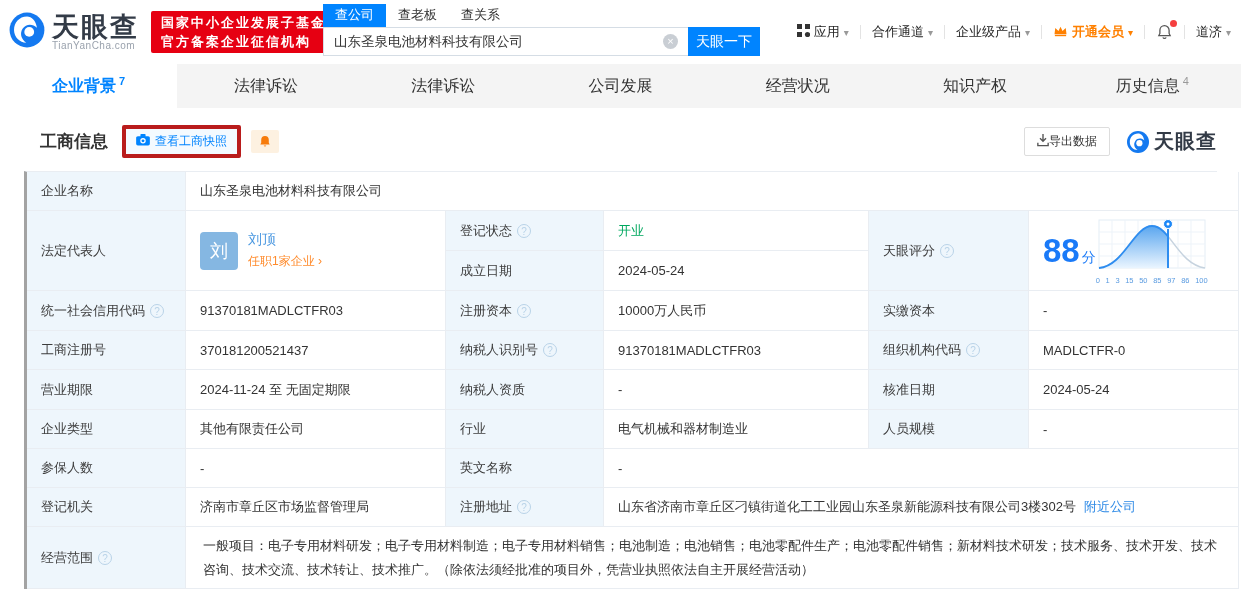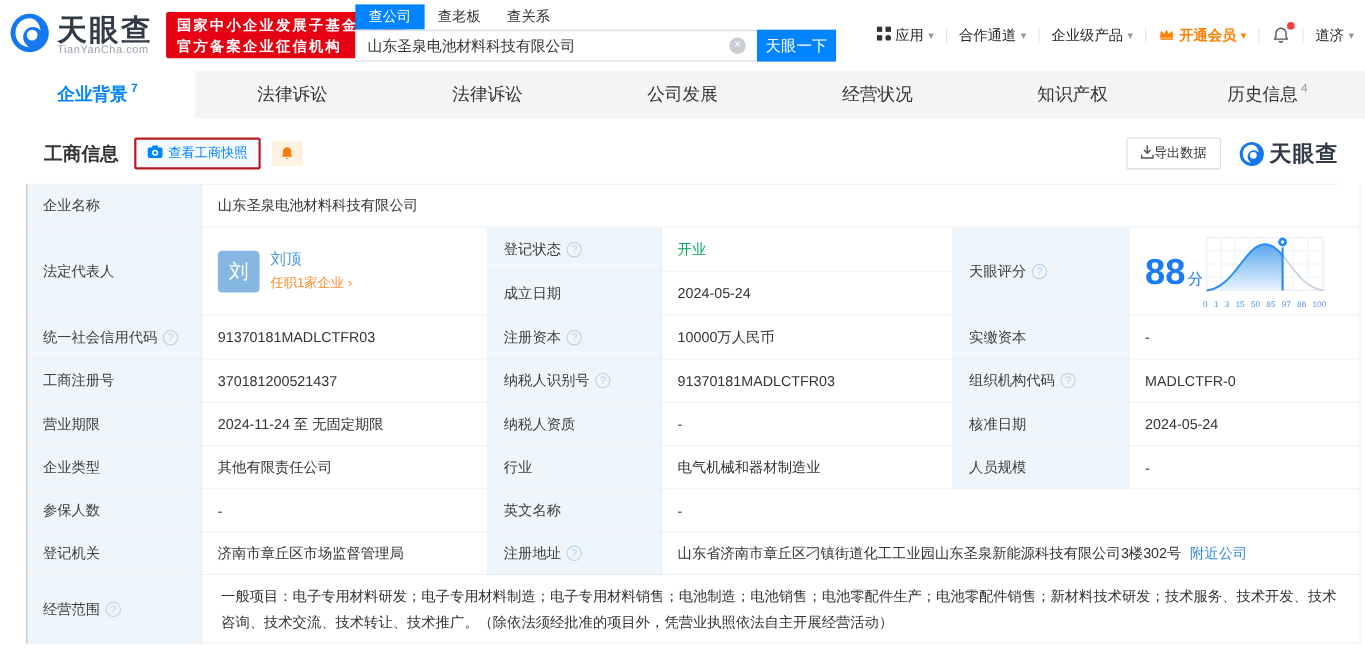--- a/index.html
+++ b/index.html
@@ -34,31 +34,31 @@
   .bellwrap { position:relative; cursor:pointer; display:flex; }
   .dot { position:absolute; top:-3px; right:-4px; width:7px; height:7px; border-radius:50%; background:#f53f3f; }
   .nav { height:44px; background:#f4f4f4; display:flex; }
   .ntab { flex:1; display:flex; align-items:center; justify-content:center; font-size:16px; color:#333;
     cursor:pointer; position:relative; }
   .ntab.on { background:#fff; color:#0084ff; font-weight:700; }
   .nsup { font-size:11px; margin:-10px 0 0 3px; color:#0084ff; }
   .nsup.gray { color:#999; font-weight:400; }
   .shead { display:flex; align-items:center; margin:17px 24px 13px; }
   .stitle { font-size:17px; font-weight:700; color:#333;margin-left:16px; }
-  .snapbtn { margin-left:14px; display:flex; align-items:center; gap:5px; border:2px solid #b91c1c;
+  .snapbtn { margin-left:14px; display:flex; align-items:center; gap:5px; border:4px solid #b91c1c;
     background:#f4faff; color:#0084ff; font-size:12px; padding:4px 10px; border-radius:2px; cursor:pointer; }
   .bellchip { margin-left:10px; background:#fdf1e1; border-radius:2px; padding:4px 7px; display:flex;
     align-items:center; cursor:pointer; }
   .exportbtn { margin-left:auto; display:flex; align-items:center; gap:0; border:1px solid #ddd;
     background:#fff; color:#333; font-size:12px; padding:5px 12px; border-radius:2px; cursor:pointer; }
   .minilogo { display:flex; align-items:center; margin-left:16px; }
   .minilogo-name { font-size:20px; font-weight:700; color:#333b47; margin-left:4px; letter-spacing:1px; }
   .t { margin:8px 24px; display:grid; grid-template-columns:159px 260px 158px 265px 160px 210px;
     grid-template-rows:39px 40px 40px 40px 39px 40px 39px 39px 39px 62px;
-    border-top:1px solid #e9edf2; border-left:1px solid #a3a3a3; }
+    border-top:1px solid #e9edf2; border-left:3px solid #a3a3a3; }
   .cell { border-right:1px solid #e9edf2; border-bottom:1px solid #e9edf2; display:flex; align-items:center;
     padding:0 14px; font-size:13px; color:#333; background:#fff; overflow:hidden; }
   .lbl { background:#eef6fc; color:#3c3c3c; }
   .q { width:14px; height:14px; min-width:14px; border:1px solid #b9d3e8; border-radius:50%; color:#b9d3e8;
     font-size:10px; line-height:13px; text-align:center; margin-left:5px; cursor:pointer; }
   .green { color:#00a85f; }
   .rep { gap:10px; }
   .avatar { width:38px; height:38px; min-width:38px; border-radius:4px; background:#85b7e2; color:#fff;
     font-size:18px; display:flex; align-items:center; justify-content:center; }
   .repcol { display:flex; flex-direction:column; justify-content:center; }

